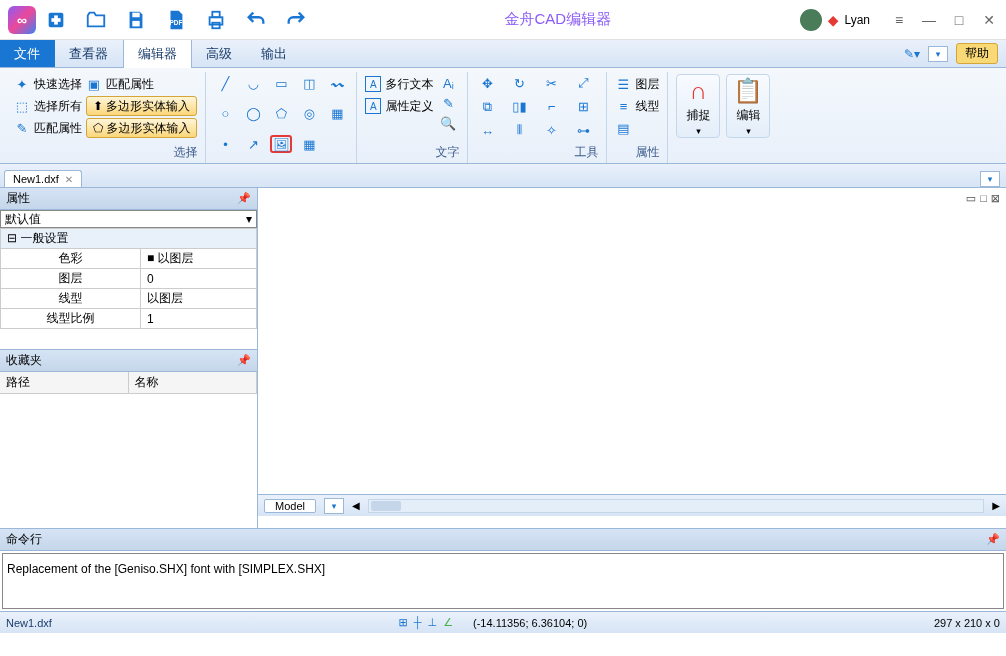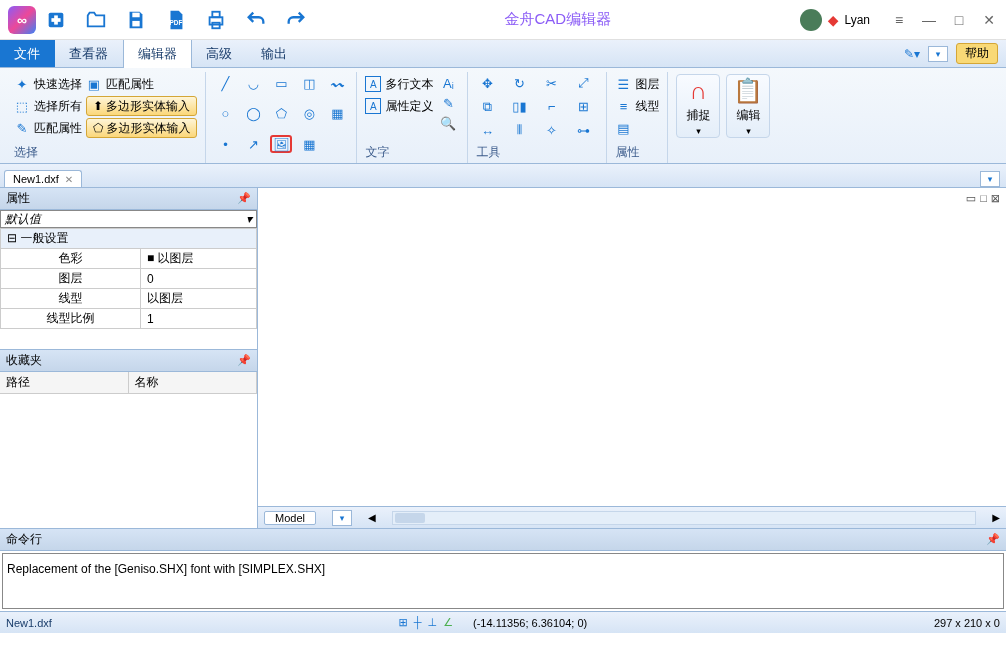--- a/index.html
+++ b/index.html
@@ -23,21 +23,21 @@
 .menu-item.file { background:#1976d2; color:#fff; }
 .menu-item.active { background:#fff; border-left:1px solid #9bb8d9; border-right:1px solid #9bb8d9; position:relative; z-index:2; margin-bottom:-1px; }
 .menubar-right { margin-left:auto; display:flex; align-items:center; gap:8px; padding-right:8px; }
 .help-btn { background:#f9d976; border:1px solid #d4a637; padding:1px 8px; border-radius:3px; font-size:12px; cursor:pointer; }
 .dropdown-small { width:20px; height:16px; border:1px solid #9bb8d9; background:#fff; display:flex; align-items:center; justify-content:center; font-size:9px; color:#1976d2; }
 
 
 .ribbon { background: linear-gradient(#f4f8fc,#e8f0fa); border-bottom:1px solid #9bb8d9; display:flex; padding:4px 6px 0; height:96px; }
 .ribbon-group { border-right:1px solid #c5d6ea; padding:2px 8px 0; display:flex; flex-direction:column; }
 .ribbon-group-body { flex:1; display:flex; gap:4px; }
-.ribbon-group-label { text-align:left; font-size:12px; color:#3a5a8a; padding:2px 0; }
+.ribbon-group-label { text-align:right; font-size:12px; color:#3a5a8a; padding:2px 0; }
 .ribbon-col { display:flex; flex-direction:column; gap:2px; }
 .yellow-btn { background:linear-gradient(#fef5d8,#fbd77a); border:1px solid #d4a637; border-radius:3px; padding:1px 6px; font-size:12px; display:flex; align-items:center; gap:3px; cursor:pointer; height:20px; white-space:nowrap; }
 .small-row { display:flex; align-items:center; gap:4px; font-size:12px; height:20px; white-space:nowrap; }
 .ribbon-icon { width:16px; height:16px; display:inline-flex; align-items:center; justify-content:center; color:#1976d2; font-size:13px; }
 .icon-grid { display:grid; grid-template-columns:repeat(5,22px); gap:3px 6px; }
 .icon-grid.c4 { grid-template-columns:repeat(4,26px); }
 .icon-cell { width:22px; height:18px; display:flex; align-items:center; justify-content:center; color:#1976d2; font-size:13px; cursor:pointer; }
 .big-btn { width:44px; display:flex; flex-direction:column; align-items:center; justify-content:center; gap:2px; border:1px solid #c5d6ea; border-radius:4px; background:linear-gradient(#f8fbff,#e4eef9); cursor:pointer; padding:4px 2px; height:64px; }
 .big-btn .big-ico { font-size:24px; }
 .highlight-box { border:2px solid #e53935; border-radius:3px; padding:1px; }
@@ -46,33 +46,33 @@
 .doctabs { height:24px; background:linear-gradient(#eaf1fb,#d6e4f5); border-bottom:1px solid #9bb8d9; display:flex; align-items:end; padding-left:4px; position:relative; }
 .doctab { background:#fff; border:1px solid #9bb8d9; border-bottom:none; padding:2px 8px; font-size:11px; border-radius:3px 3px 0 0; display:flex; align-items:center; gap:6px; }
 .doctab .x { color:#888; cursor:pointer; font-size:10px; }
 .doctabs-right { margin-left:auto; margin-right:6px; }
 
 
 .main { display:flex; height:340px; }
 .side { width:258px; display:flex; flex-direction:column; border-right:1px solid #9bb8d9; }
 .panel-header { background:linear-gradient(#d6e4f5,#c5d6ea); border-bottom:1px solid #9bb8d9; padding:2px 6px; font-size:12px; display:flex; align-items:center; justify-content:space-between; }
 .panel-header .pin { font-size:11px; color:#555; cursor:pointer; }
-.combo { width:100%; border:1px solid #888; background:#fff; font-size:12px; padding:0 4px; height:18px; display:flex; align-items:center; justify-content:space-between;font-style:italic; }
+.combo { width:100%; border:1px solid #888; background:#fff; font-size:12px; padding:0 4px; height:18px; display:flex; align-items:center; justify-content:space-between; }
 .prop-table { width:100%; border-collapse:collapse; font-size:12px; }
 .prop-table td { border:1px solid #ccc; padding:1px 6px; height:18px; }
 .prop-table .section td { background:#e8f0fa; font-weight:normal;margin-top:14px; }
 .prop-table .k { width:140px;text-align:center; }
 .fav-header { border-top:1px solid #9bb8d9; }
 .fav-cols { display:flex; border-bottom:1px solid #ccc; background:#f5f5f5; }
 .fav-cols div { flex:1; padding:2px 6px; font-size:12px; border-right:1px solid #ccc; }
 .fav-body { flex:1; background:#fff; }
 
 .canvas { flex:1; background:#fff; position:relative; }
 .canvas-controls-tr { position:absolute; top:4px; right:6px; display:flex; gap:4px; font-size:11px; color:#555; }
-.model-bar { position:absolute; bottom:0; left:0; right:0; height:22px; background:linear-gradient(#eaf1fb,#d6e4f5); border-top:1px solid #9bb8d9; display:flex; align-items:center; padding:0 6px; gap:16px; }
+.model-bar { position:absolute; bottom:12px; left:0; right:0; height:22px; background:linear-gradient(#eaf1fb,#d6e4f5); border-top:1px solid #9bb8d9; display:flex; align-items:center; padding:0 6px; gap:8px; }
 .model-tab { background:#fff; border:1px solid #9bb8d9; padding:0 10px; font-size:11px; border-radius:2px; }
 .scroll-track { flex:1; height:14px; background:#e4eef9; border:1px solid #c5d6ea; position:relative; }
 .scroll-thumb { position:absolute; left:2px; top:1px; width:30px; height:10px; background:#c5d6ea; border-radius:2px; }
 
 
 .cmd-panel { border-top:1px solid #9bb8d9; }
 .cmd-body { height:56px; border:1px solid #888; margin:2px; padding:8px 4px; font-size:12px; background:#fff; overflow:auto; }
 .cmd-input-row { display:flex; align-items:center; padding:2px 6px; gap:6px; }
 .cmd-input { flex:1; border:1px solid #888; height:18px; padding:0 4px; font-size:12px; }
 

